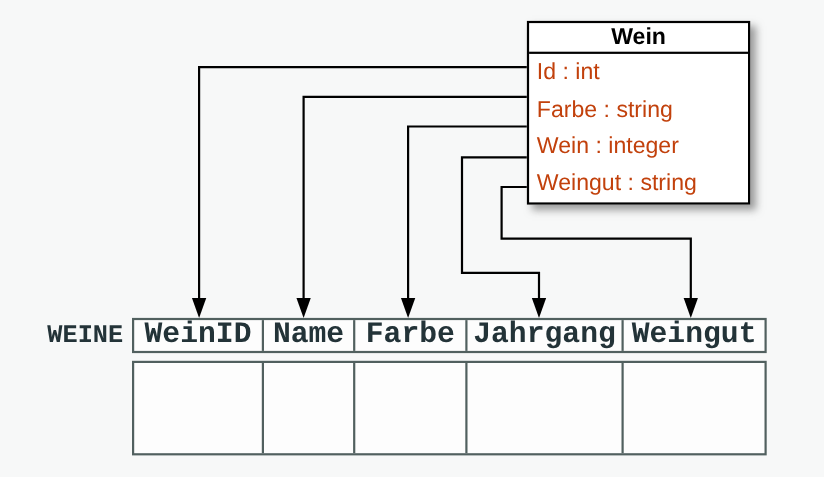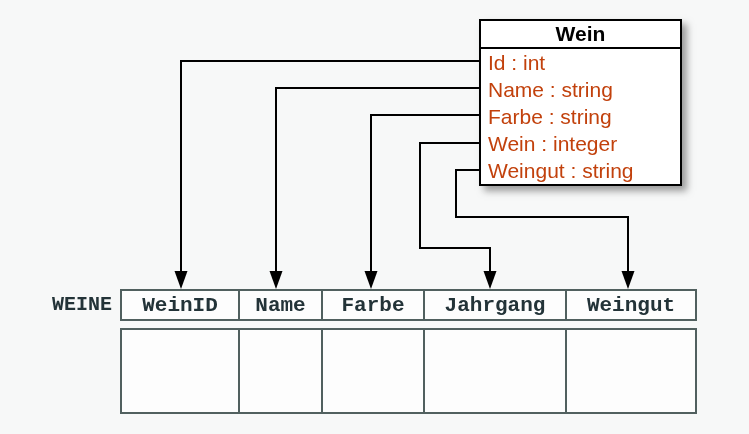--- a/index.html
+++ b/index.html
@@ -36,35 +36,35 @@
   .class-attr{
     flex:1;display:flex;align-items:center;
     padding-left:7px;font-size:21px;color:#c2410c;white-space:nowrap;
   }
 
   
   .table-label{
     position:absolute;left:0;top:291px;width:112px;
     text-align:right;
     font-family:"Liberation Mono",monospace;font-weight:bold;
-    font-size:20px;line-height:28px;color:var(--table-text);
+    font-size:23px;line-height:28px;color:var(--table-text);
   }
   .header-row,.body-row{
     position:absolute;left:120px;width:577px;
     box-sizing:border-box;border:2px solid var(--table-border);
     background:var(--cell-bg);
     display:flex;
   }
   .header-row{top:289px;height:32px;}
   .body-row{top:328px;height:86px;}
   .cell{
     box-sizing:border-box;height:100%;
     display:flex;align-items:center;justify-content:center;
     font-family:"Liberation Mono",monospace;font-weight:bold;
-    font-size:21px;color:var(--table-text);white-space:nowrap;
+    font-size:27px;color:var(--table-text);white-space:nowrap;
   }
   .cell.c0{width:118px;}
   .cell.c1{width:83px;}
   .cell.c2{width:102px;}
   .cell.c3{width:142px;}
   .cell.c4{width:128px;text-align:center;}
   .cell:not(.c4){border-right:2px solid var(--table-border);}
   .body-row .cell{font-weight:normal;}
 </style>
 </head>
@@ -82,21 +82,20 @@
     <polygon points="269.5,271 282.5,271 276,289"></polygon>
     <polygon points="364.5,271 377.5,271 371,289"></polygon>
     <polygon points="483.5,271 496.5,271 490,289"></polygon>
     <polygon points="621.5,271 634.5,271 628,289"></polygon>
   </svg>
 
   <div class="class-box">
     <div class="class-title">Wein</div>
     <div class="class-attrs">
       <div class="class-attr">Id : int</div>
-      <div class="class-attr">Name : string</div>
       <div class="class-attr">Farbe : string</div>
       <div class="class-attr">Wein : integer</div>
       <div class="class-attr">Weingut : string</div>
     </div>
   </div>
 
   <div class="table-label">WEINE</div>
 
   <div class="header-row">
     <div class="cell c0">WeinID</div>

